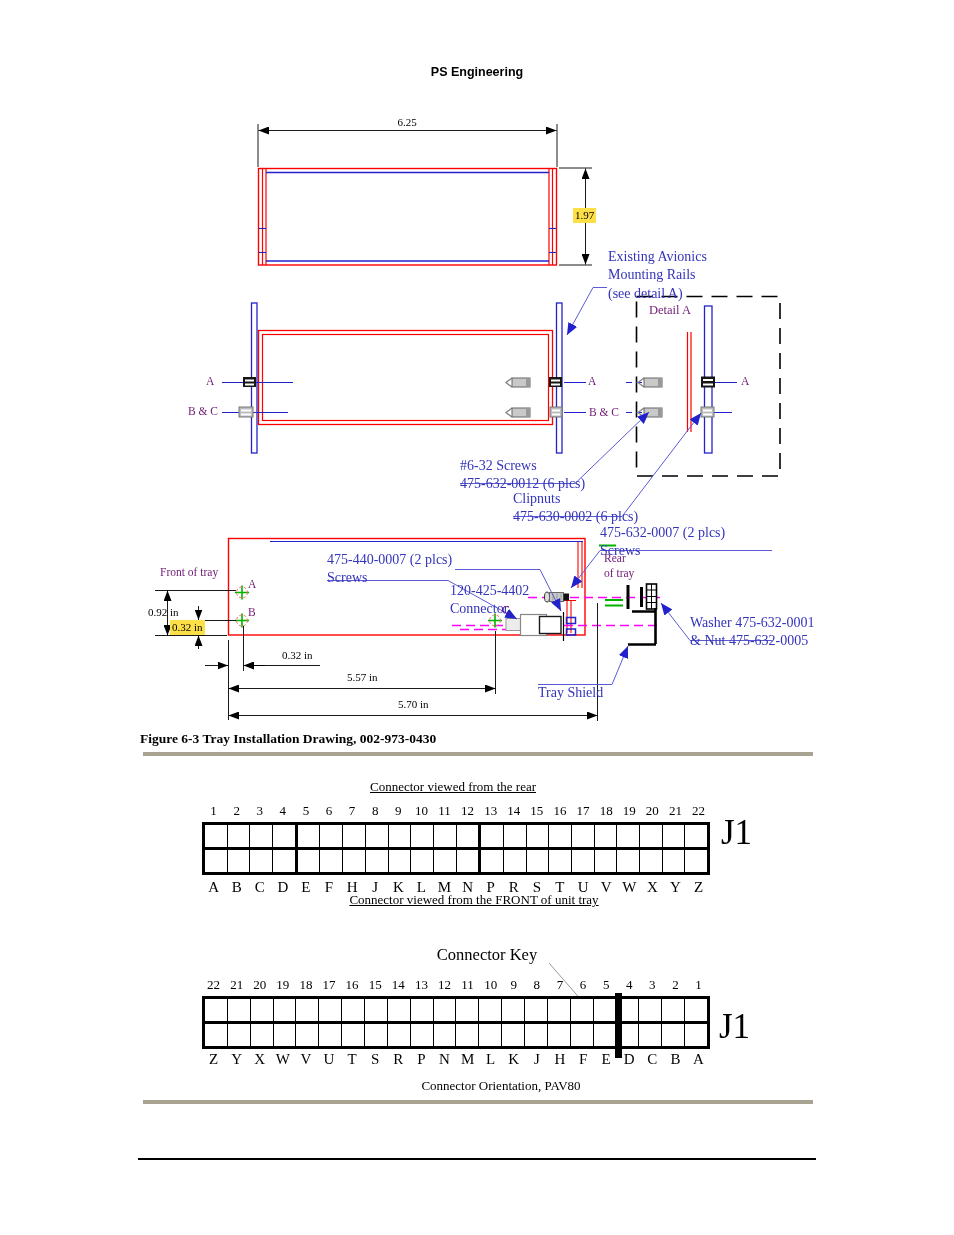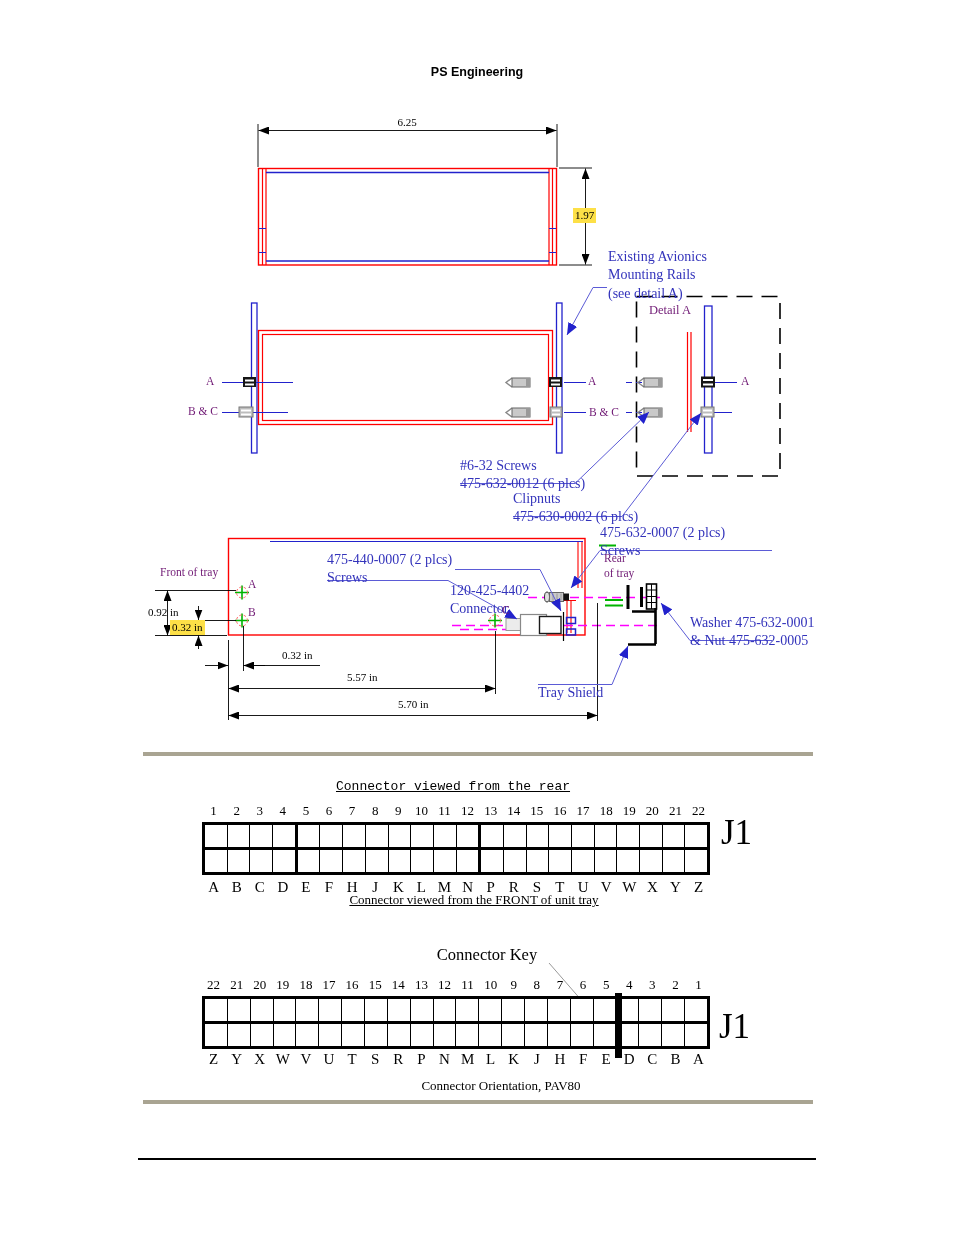--- a/index.html
+++ b/index.html
@@ -212,23 +212,24 @@
 of tray</span>
   <span class="lbl grn" style="left:248px;top:577px;">A</span>
   <span class="lbl grn" style="left:248px;top:605px;">B</span>
   <span class="lbl grn" style="left:502px;top:603px;">C</span>
   <span class="lbl dim" style="left:148px;top:605px;">0.92 in</span>
   <span class="lbl dim wbg" style="left:170px;top:620px;">0.32 in</span>
   <span class="lbl dim" style="left:282px;top:648px;">0.32 in</span>
   <span class="lbl dim" style="left:347px;top:670px;">5.57 in</span>
   <span class="lbl dim" style="left:398px;top:697px;">5.70 in</span>
 
+  <span class="lbl cap" style="left:140px;top:730px;">Figure 6-3 Tray Installation Drawing, 002-973-0430</span>
   <div class="rule" style="left:143px;top:752px;width:670px;"></div>
 
-  <span class="lbl title ctr" style="left:453px;top:778px;font-family:Liberation Mono, monospace;">Connector viewed from the rear</span>
+  <span class="lbl title ctr" style="left:453px;top:778px;">Connector viewed from the rear</span>
   <div class="labrow numrow" style="left:202px;top:803px;">
       <div class="lab">1</div>
       <div class="lab">2</div>
       <div class="lab">3</div>
       <div class="lab">4</div>
       <div class="lab">5</div>
       <div class="lab">6</div>
       <div class="lab">7</div>
       <div class="lab">8</div>
       <div class="lab">9</div>

